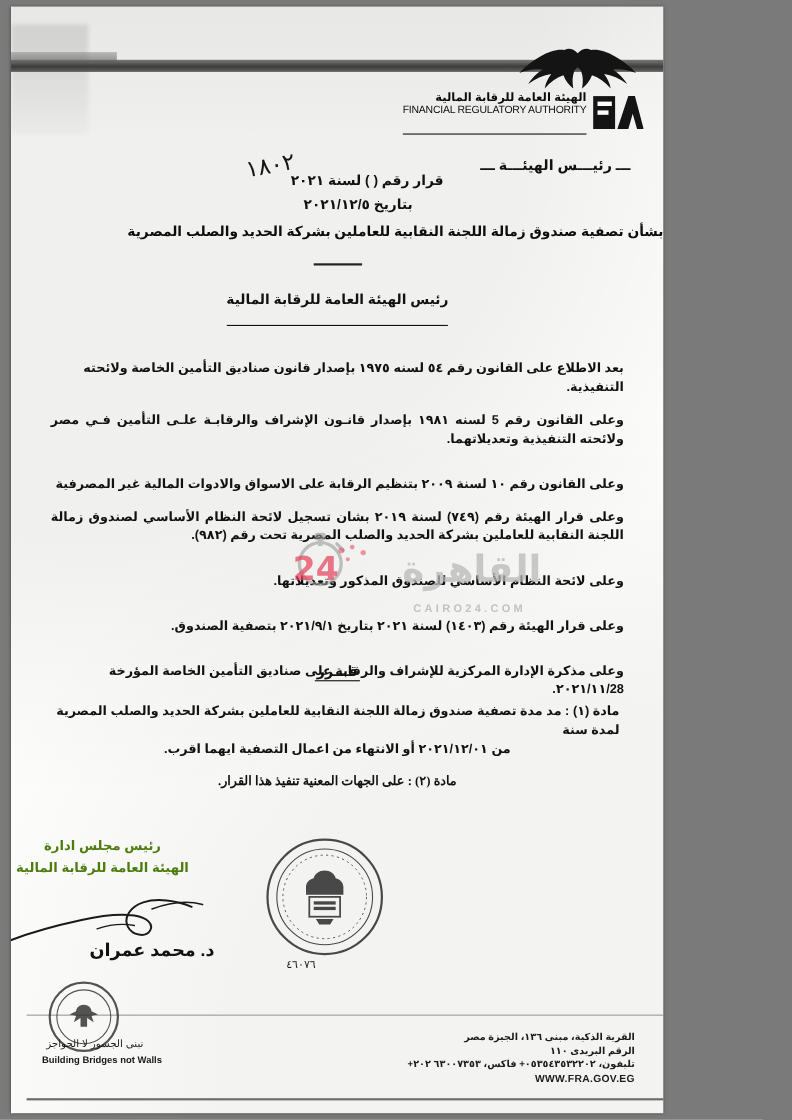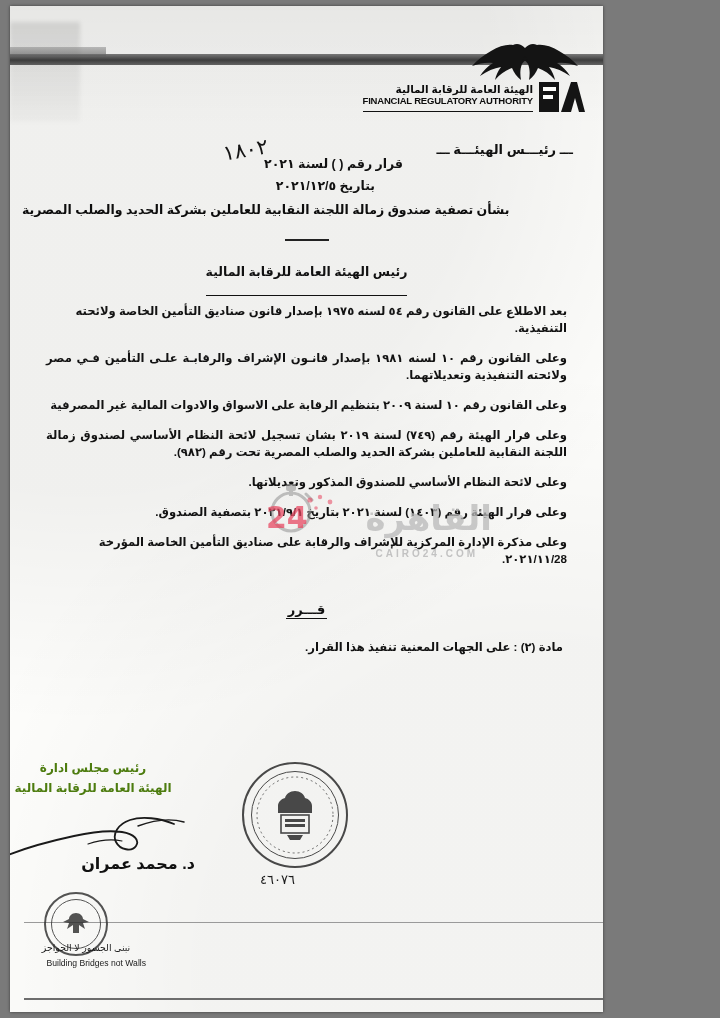--- a/index.html
+++ b/index.html
@@ -57,23 +57,23 @@
   }
   .fra-mark{
     width:46px;height:30px;position:relative;flex:none;
   }
   .fra-txt{text-align:right;}
   .fra-ar{
     font-size:10.5px;font-weight:bold;color:#0d0d0d;letter-spacing:0px;
     direction:rtl;line-height:12px;white-space:nowrap;
   }
   .fra-en{
-    font-size:9.5px;font-weight:bold;color:#0d0d0d;line-height:11px;
+    font-size:9.5px;font-weight:normal;color:#0d0d0d;line-height:11px;
     letter-spacing:-.2px;white-space:nowrap;
-    border-bottom:1.6px solid #111;padding-bottom:5px;
+    border-bottom:1.6px solid #111;padding-bottom:16px;
   }
 
   
   .hdr-chair{
     position:absolute;right:30px;top:136px;
     font-size:13px;font-weight:bold;color:#111;letter-spacing:2px;
     white-space:nowrap;
   }
   .decline{
     position:absolute;right:200px;top:150px;
@@ -84,21 +84,21 @@
     font-size:21px;color:#151515;
     font-family:"DejaVu Sans",sans-serif;
     transform:rotate(-10deg);
     letter-spacing:1px;
   }
   .datel{
     position:absolute;right:228px;top:172px;
     font-size:12.5px;font-weight:bold;color:#111;white-space:nowrap;
   }
   .subject{
-    position:absolute;right:0;left:12px;top:196px;text-align:left;
+    position:absolute;right:0;left:12px;top:196px;text-align:right;
     font-size:12.5px;font-weight:bold;color:#0d0d0d;
   }
   .rule{
     position:absolute;left:50%;transform:translateX(-50%);
     height:2px;background:#222;
   }
   .rule.r1{top:233px;width:44px;}
 
   
   .h-auth{
@@ -107,36 +107,36 @@
   }
   .h-auth span{border-bottom:1.4px solid #111;padding-bottom:16px;}
 
   
   .body{
     position:absolute;right:36px;left:36px;top:296px;
     font-size:11.6px;line-height:17px;color:#121212;font-weight:bold;
     text-align:justify;
   }
   .p{margin-bottom:13px;}
-  .p.rt{text-align:right;}
+  .p.rt{text-align:right;margin-top:24px;}
 
   
   .decides{
     position:absolute;right:0;left:0;top:596px;text-align:center;
     font-size:13px;font-weight:bold;color:#111;letter-spacing:3px;
   }
   .decides span{border-bottom:1.5px solid #111;padding:0 2px 1px;}
 
   .arts{
     position:absolute;right:40px;left:40px;top:632px;
     font-size:11.6px;line-height:17px;color:#121212;font-weight:bold;
   }
   .art{margin-bottom:12px;}
   .art .l2{display:block;text-align:center;}
-  .art2{}
+  .art2{text-align:center;font-family:Liberation Serif, serif;}
 
   
   .sigblock{
     position:absolute;right:395px;top:752px;width:230px;text-align:center;
     font-size:12px;font-weight:bold;color:#4d7c0f;line-height:20px;
   }
   .signame{
     position:absolute;right:390px;top:848px;width:150px;text-align:center;
     font-size:16px;font-weight:bold;color:#111;
   }
@@ -155,21 +155,21 @@
   }
   .seal-inner{
     position:absolute;left:50%;top:50%;transform:translate(-50%,-50%);
     width:44px;height:52px;
   }
   .sealtext{
     position:absolute;inset:0;
   }
   .handnum2{
     position:absolute;left:250px;top:866px;
-    font-size:13px;color:#1b1b1b;letter-spacing:2px;
+    font-size:10px;color:#1b1b1b;letter-spacing:2px;
     font-family:"DejaVu Sans",sans-serif;
   }
 
   
   .botline{
     position:absolute;left:14px;width:672px;height:1px;background:#9a9a9a;
   }
   .botline.l1{top:916px;}
   .botline.l2{top:992px;background:#6d6d6d;height:2px;}
 
@@ -179,22 +179,22 @@
     border:2px solid #2a2a2a;border-radius:50%;opacity:.8;
   }
   .emb:after{
     content:"";position:absolute;inset:5px;border:1px solid #2a2a2a;border-radius:50%;
   }
   .emb-bird{
     position:absolute;left:50%;top:50%;transform:translate(-50%,-50%);
     width:34px;height:26px;
   }
   .slogan-en{
-    position:absolute;left:16px;top:952px;width:120px;text-align:right;
-    font-size:8.6px;font-weight:normal;color:#1a1a1a;direction:ltr;
+    position:absolute;left:28px;top:952px;width:120px;text-align:left;
+    font-size:8.6px;font-weight:bold;color:#1a1a1a;direction:ltr;
   }
   .slogan-ar{
     position:absolute;left:16px;top:936px;width:120px;text-align:center;
     font-size:9.4px;font-weight:normal;color:#1a1a1a;letter-spacing:1px;
   }
 
   
   .foot{
     position:absolute;right:26px;top:930px;width:330px;text-align:right;
     font-size:8.8px;line-height:12.5px;color:#1d1d1d;font-weight:bold;
@@ -262,33 +262,37 @@
   <div class="datel">بتاريخ ٢٠٢١/١٢/٥</div>
   <div class="subject">بشأن تصفية صندوق زمالة اللجنة النقابية للعاملين بشركة الحديد والصلب المصرية</div>
   <div class="rule r1"></div>
 
   <div class="h-auth">
     <span>رئيس الهيئة العامة للرقابة المالية</span>
   </div>
 
   <div class="body">
     <div class="p rt">بعد الاطلاع على القانون رقم ٥٤ لسنه ١٩٧٥ بإصدار قانون صناديق التأمين الخاصة ولائحته التنفيذية.</div>
-    <div class="p">وعلى القانون رقم ١٠ لسنه ١٩٨١ بإصدار قانـون الإشراف والرقابـة علـى التأمين فـي مصر ولائحته التنفيذية وتعديلاتهما.</div>
+    <div class="p">وعلى القانون رقم 5 لسنه ١٩٨١ بإصدار قانـون الإشراف والرقابـة علـى التأمين فـي مصر ولائحته التنفيذية وتعديلاتهما.</div>
     <div class="p rt">وعلى القانون رقم ١٠ لسنة ٢٠٠٩ بتنظيم الرقابة على الاسواق والادوات المالية غير المصرفية</div>
     <div class="p">وعلى قرار الهيئة رقم (٧٤٩) لسنة ٢٠١٩ بشان تسجيل لائحة النظام الأساسي لصندوق زمالة اللجنة النقابية للعاملين بشركة الحديد والصلب المصرية تحت رقم (٩٨٢).</div>
     <div class="p rt">وعلى لائحة النظام الأساسي للصندوق المذكور وتعديلاتها.</div>
     <div class="p rt">وعلى قرار الهيئة رقم (١٤٠٣) لسنة ٢٠٢١ بتاريخ ٢٠٢١/٩/١ بتصفية الصندوق.</div>
     <div class="p rt">وعلى مذكرة الإدارة المركزية للإشراف والرقابة على صناديق التأمين الخاصة المؤرخة ٢٠٢١/١١/28.</div>
   </div>
 
   <div class="decides">
     <span>قـــرر</span>
   </div>
 
   <div class="arts">
+    <div class="art">
+      <span>مادة (١) :  مد مدة تصفية صندوق زمالة اللجنة النقابية للعاملين بشركة الحديد والصلب المصرية لمدة سنة</span>
+      <span class="l2">من ٢٠٢١/١٢/٠١  أو الانتهاء من اعمال التصفية ايهما اقرب.</span>
+    </div>
     <div class="art art2">
       <span>مادة (٢) : على الجهات المعنية تنفيذ هذا القرار.</span>
     </div>
   </div>
 
   <div class="sigblock">
     <div>رئيس مجلس ادارة</div>
     <div>الهيئة العامة للرقابة المالية</div>
   </div>
   <svg class="penstroke" viewBox="0 0 215 60">
@@ -333,16 +337,22 @@
   <div class="botline l1"></div>
 
   <div class="emb">
     <svg class="emb-bird" viewBox="0 0 34 26">
       <path d="M17 2 C13 2 10 5 10 8 L4 11 L10 12 L8 18 L14 14 L14 22 L20 22 L20 14 L26 18 L24 12 L30 11 L24 8 C24 5 21 2 17 2 Z" fill="#2a2a2a"></path>
     </svg>
   </div>
   <div class="slogan-en">Building Bridges not Walls</div>
   <div class="slogan-ar">نبنى الجسور لا الحواجز</div>
 
+  <div class="foot">
+    <div>القرية الذكية، مبنى ١٣٦، الجيزة مصر</div>
+    <div>الرقم البريدى ١١٠</div>
+    <div class="tel">تليفون، ٠٥٣٥٤٣٥٣٢٢٠٢+    فاكس، ٦٣٠٠٧٣٥٣ ٢٠٢+</div>
+    <div class="web">WWW.FRA.GOV.EG</div>
+  </div>
 
   <div class="botline l2"></div>
 
 </div>
 
 </body></html>

